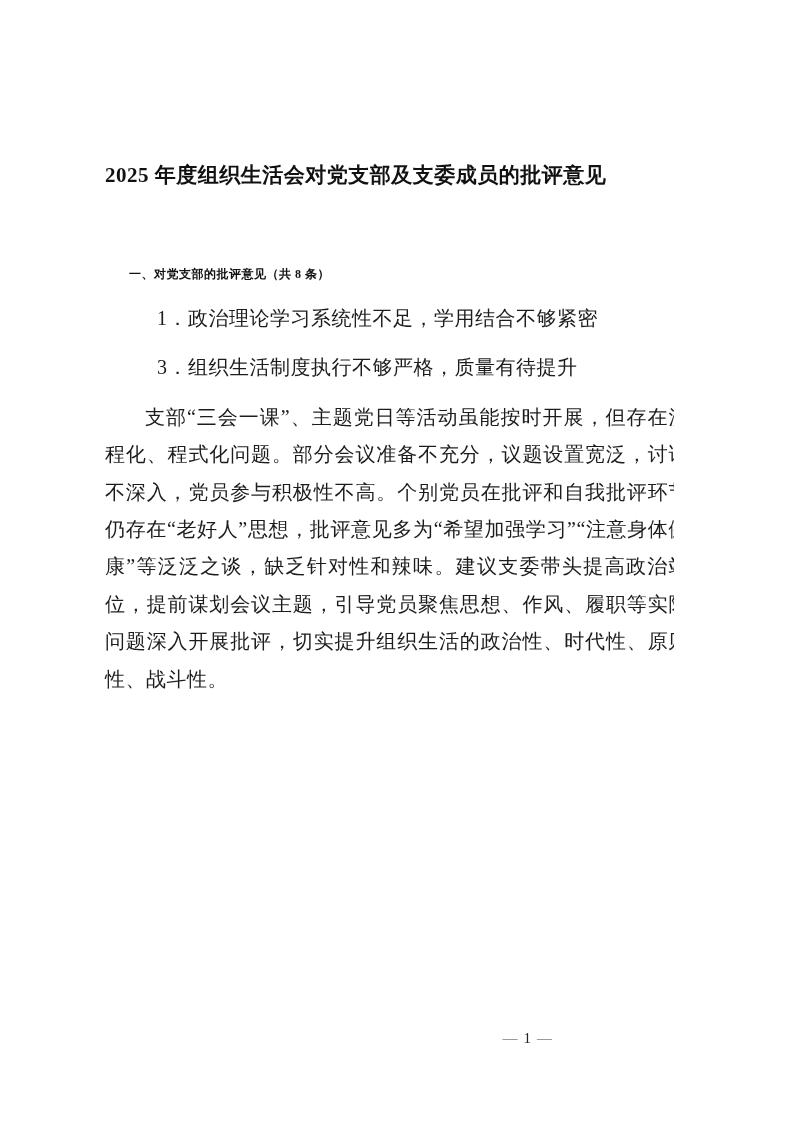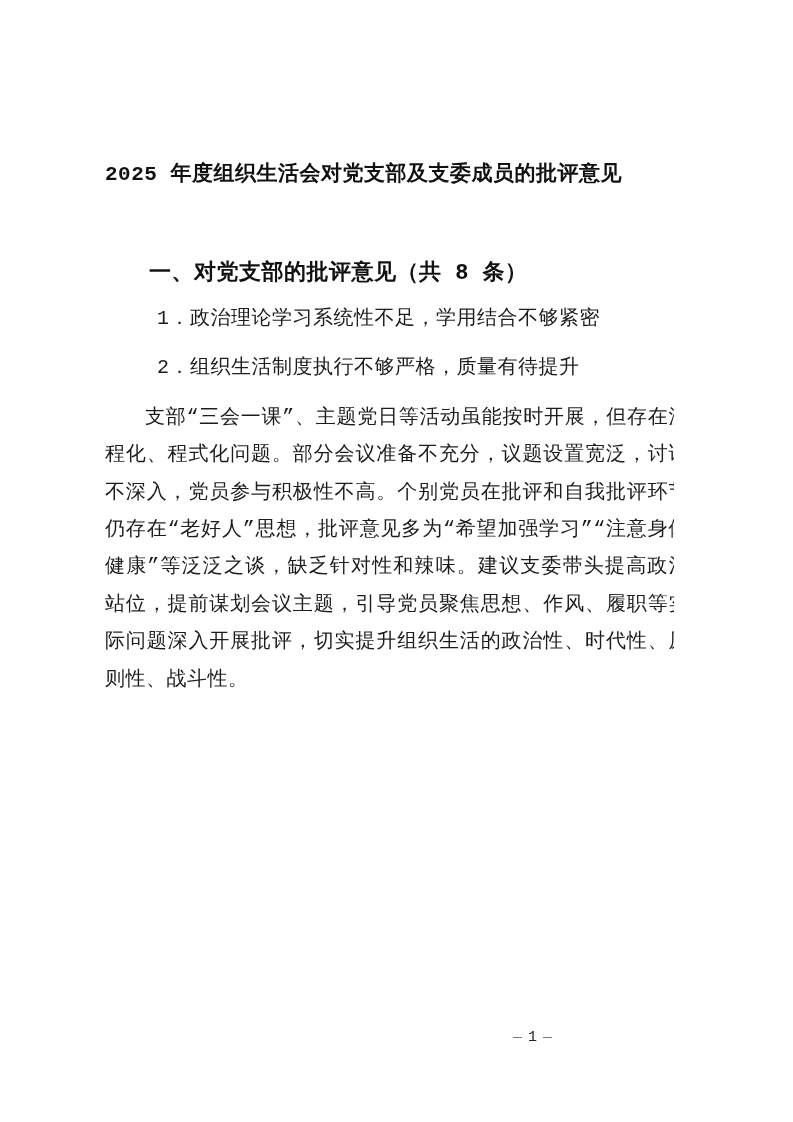--- a/index.html
+++ b/index.html
@@ -6,40 +6,40 @@
     margin: 0;
     padding: 0;
     background: #ffffff;
   }
   .page {
     position: relative;
     width: 674px;
     height: 1122px;
     background: #ffffff;
     color: #1c1c1c;
-    font-family: Liberation Mono, monospace;
+    font-family: Liberation Serif, serif;
     overflow: hidden;
   }
   .content {
     position: absolute;
     left: 105px;
     top: 0;
     width: 584px;
   }
   .doc-title {
     margin: 160px 0 0 0;
     font-size: 21px;
     font-weight: 700;
     line-height: 30px;
     letter-spacing: 0.5px;
     color: #111111;
   }
   .section-heading {
     margin: 70px 0 8px 0;
-    font-size: 22px;
+    font-size: 12px;
     font-weight: 700;
     line-height: 28px;
     text-indent: 2em;
     letter-spacing: 0.5px;
     color: #111111;
   }
   .item-heading {
     margin: 12px;
     font-size: 20px;
     font-weight: 400;
@@ -78,21 +78,21 @@
 <body>
 
 <div class="page">
   <div class="content">
     <h1 class="doc-title">2025 年度组织生活会对党支部及支委成员的批评意见</h1>
 
     <h2 class="section-heading">一、对党支部的批评意见（共 8 条）</h2>
 
     <p class="item-heading">1．政治理论学习系统性不足，学用结合不够紧密</p>
 
-    <p class="item-heading">2．组织生活制度执行不够严格，质量有待提升</p>
+    <p class="item-heading">3．组织生活制度执行不够严格，质量有待提升</p>
     <p class="body-para">支部“三会一课”、主题党日等活动虽能按时开展，但存在流程化、程式化问题。部分会议准备不充分，议题设置宽泛，讨论不深入，党员参与积极性不高。个别党员在批评和自我批评环节仍存在“老好人”思想，批评意见多为“希望加强学习”“注意身体健康”等泛泛之谈，缺乏针对性和辣味。建议支委带头提高政治站位，提前谋划会议主题，引导党员聚焦思想、作风、履职等实际问题深入开展批评，切实提升组织生活的政治性、时代性、原则性、战斗性。</p>
 
   </div>
 
   <div class="footer">
     <span class="dash">—</span><span class="pagenum">1</span><span class="dash">—</span>
   </div>
 </div>
 
 </body></html>

